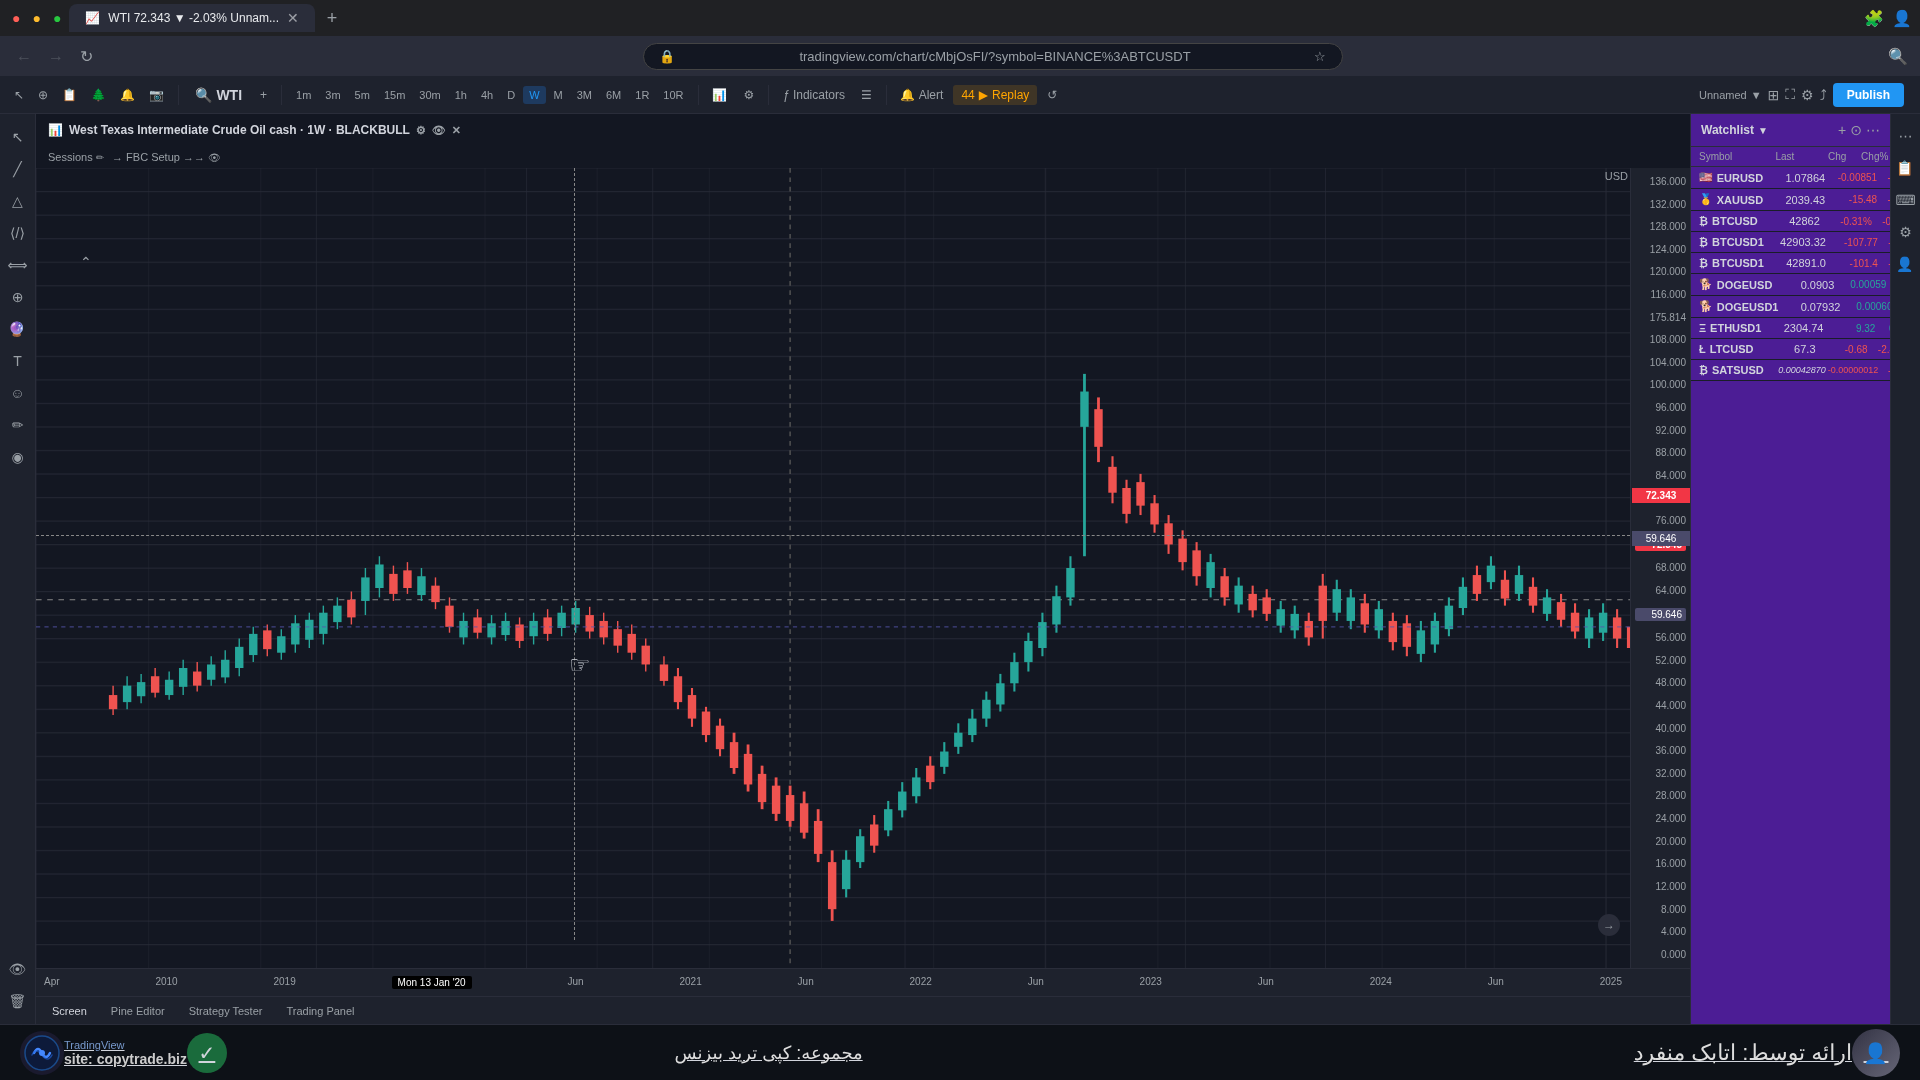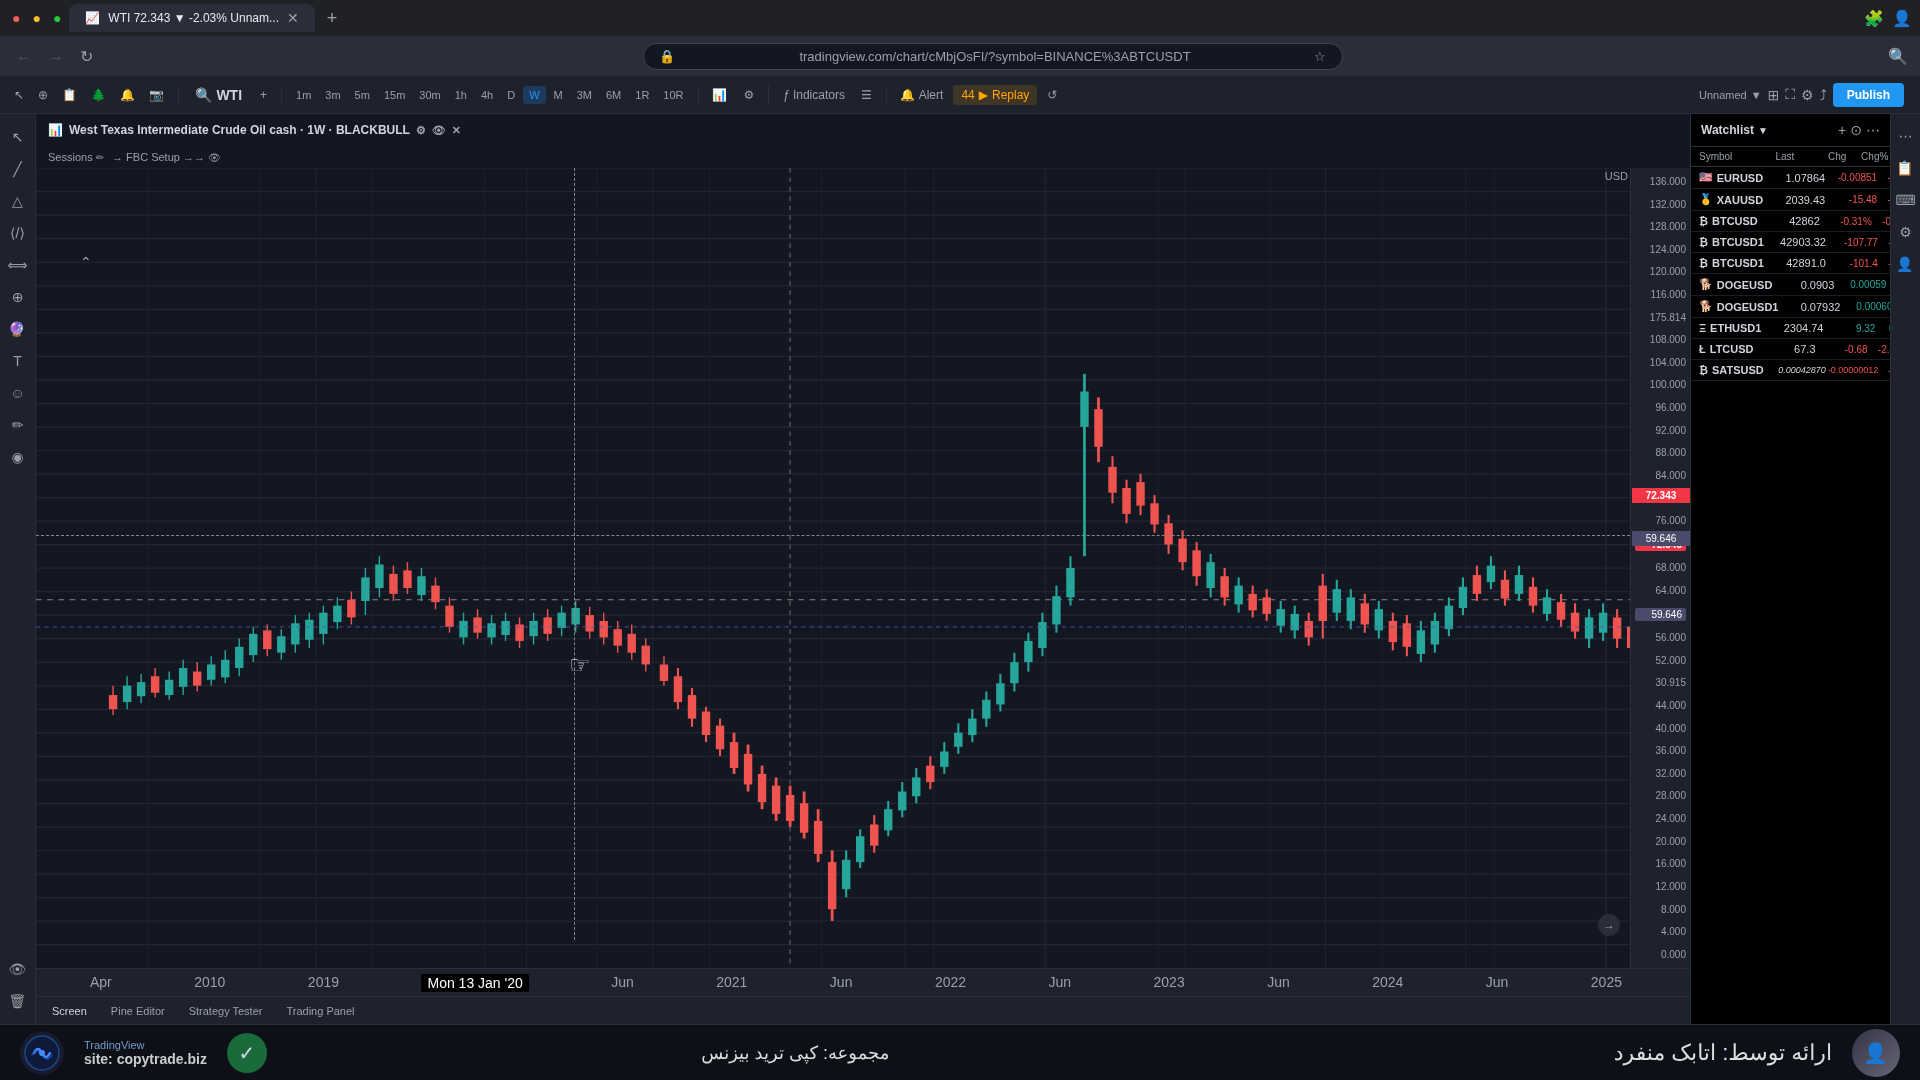--- a/index.html
+++ b/index.html
@@ -53,25 +53,25 @@
     .chart-canvas { flex: 1; position: relative; overflow: hidden; }
     
     .price-axis { position: absolute; right: 0; top: 0; bottom: 0; width: 60px; background: #1e222d; border-left: 1px solid #2a2d3a; display: flex; flex-direction: column; justify-content: space-between; padding: 8px 4px; }
     .price-label { font-size: 10px; color: #9aa0a6; text-align: right; }
     .price-label.current { color: white; background: #f23645; padding: 1px 4px; border-radius: 2px; font-weight: 600; }
     .price-label.crosshair { color: white; background: #4a4a6a; padding: 1px 4px; border-radius: 2px; }
 
     
     .time-axis { height: 28px; background: #1e222d; border-top: 1px solid #2a2d3a; display: flex; align-items: center; padding: 0 8px; }
     .time-labels { display: flex; justify-content: space-between; width: calc(100% - 60px); }
-    .time-label { font-size: 14px; color: #9aa0a6; margin-left: 46px; }
+    .time-label { font-size: 10px; color: #9aa0a6; }
     .time-label.current { color: white; background: #000000; padding: 1px 6px; border-radius: 2px; }
 
     
-    .right-sidebar { width: 200px; background: #000000; border-left: 1px solid #2a2d3a; display: flex; flex-direction: column; flex-shrink: 0; }
+    .right-sidebar { width: 200px; background: #4c1d95; border-left: 1px solid #2a2d3a; display: flex; flex-direction: column; flex-shrink: 0; }
     .watchlist-header { display: flex; align-items: center; justify-content: space-between; padding: 8px 10px; border-bottom: 1px solid #2a2d3a; }
     .watchlist-title { color: #d1d4dc; font-size: 12px; font-weight: 600; display: flex; align-items: center; gap: 4px; }
     .watchlist-controls { display: flex; gap: 4px; color: #9aa0a6; font-size: 14px; }
     .watchlist-columns { display: grid; grid-template-columns: 1fr 60px 50px 40px; gap: 2px; padding: 4px 8px; border-bottom: 1px solid #2a2d3a; }
     .watchlist-col-header { color: #9aa0a6; font-size: 10px; }
     .watchlist-item { display: grid; grid-template-columns: 1fr 60px 50px 40px; gap: 2px; padding: 4px 8px; align-items: center; cursor: pointer; border-bottom: 1px solid #1a1d28; }
     .symbol-name { color: #d1d4dc; font-size: 11px; font-weight: 600; display: flex; align-items: center; gap: 4px; }
     .price-val { color: #d1d4dc; font-size: 11px; text-align: right; }
     .change-val { font-size: 10px; text-align: right; }
     .change-val.up { color: #26a69a; }
@@ -86,21 +86,21 @@
 
     
     .chart-svg { width: 100%; height: 100%; }
 
     
     .bottom-toolbar { background: #1e222d; height: 28px; display: flex; align-items: center; padding: 0 8px; gap: 8px; border-top: 1px solid #2a2d3a; flex-shrink: 0; }
     .bottom-tab { color: #9aa0a6; font-size: 11px; padding: 2px 8px; cursor: pointer; border-radius: 3px; }
     .bottom-tab.active { color: #d1d4dc; }
 
     
-    .ad-banner { background: #0d1117; height: 56px; display: flex; align-items: center; padding: 0 20px; gap: 20px; border-top: 1px solid #2a2d3a; flex-shrink: 0; }
+    .ad-banner { background: #0d1117; height: 56px; display: flex; align-items: center; padding: 0 20px; border-top: 1px solid #2a2d3a; flex-shrink: 0; text-decoration: underline; }
     .ad-logo { width: 44px; height: 44px; background: #1a1a2e; border-radius: 50%; display: flex; align-items: center; justify-content: center; flex-shrink: 0; }
     .ad-text { color: #aaa; font-size: 15px; flex: 1; text-align: right; direction: rtl; }
     .ad-text span { color: #ddd; }
     .ad-verified { width: 40px; height: 40px; background: #1a6b3c; border-radius: 50%; display: flex; align-items: center; justify-content: center; font-size: 20px; flex-shrink: 0; }
     .ad-mid { flex: 2; text-align: center; color: #ccc; font-size: 14px; direction: rtl; }
     .ad-avatar { width: 48px; height: 48px; border-radius: 50%; background: #333; overflow: hidden; flex-shrink: 0; }
 
     
     .unnamed-section { display: flex; align-items: center; gap: 6px; margin-left: auto; padding-right: 8px; }
     .unnamed-label { color: #9aa0a6; font-size: 11px; display: flex; align-items: center; gap: 4px; }
@@ -638,21 +638,21 @@
           <div class="price-label">88.000</div>
           <div class="price-label">84.000</div>
           <div class="price-label">80.000</div>
           <div class="price-label">76.000</div>
           <div class="price-label current">72.343</div>
           <div class="price-label">68.000</div>
           <div class="price-label">64.000</div>
           <div class="price-label crosshair">59.646</div>
           <div class="price-label">56.000</div>
           <div class="price-label">52.000</div>
-          <div class="price-label">30.915</div>
+          <div class="price-label">48.000</div>
           <div class="price-label">44.000</div>
           <div class="price-label">40.000</div>
           <div class="price-label">36.000</div>
           <div class="price-label">32.000</div>
           <div class="price-label">28.000</div>
           <div class="price-label">24.000</div>
           <div class="price-label">20.000</div>
           <div class="price-label">16.000</div>
           <div class="price-label">12.000</div>
           <div class="price-label">8.000</div>

